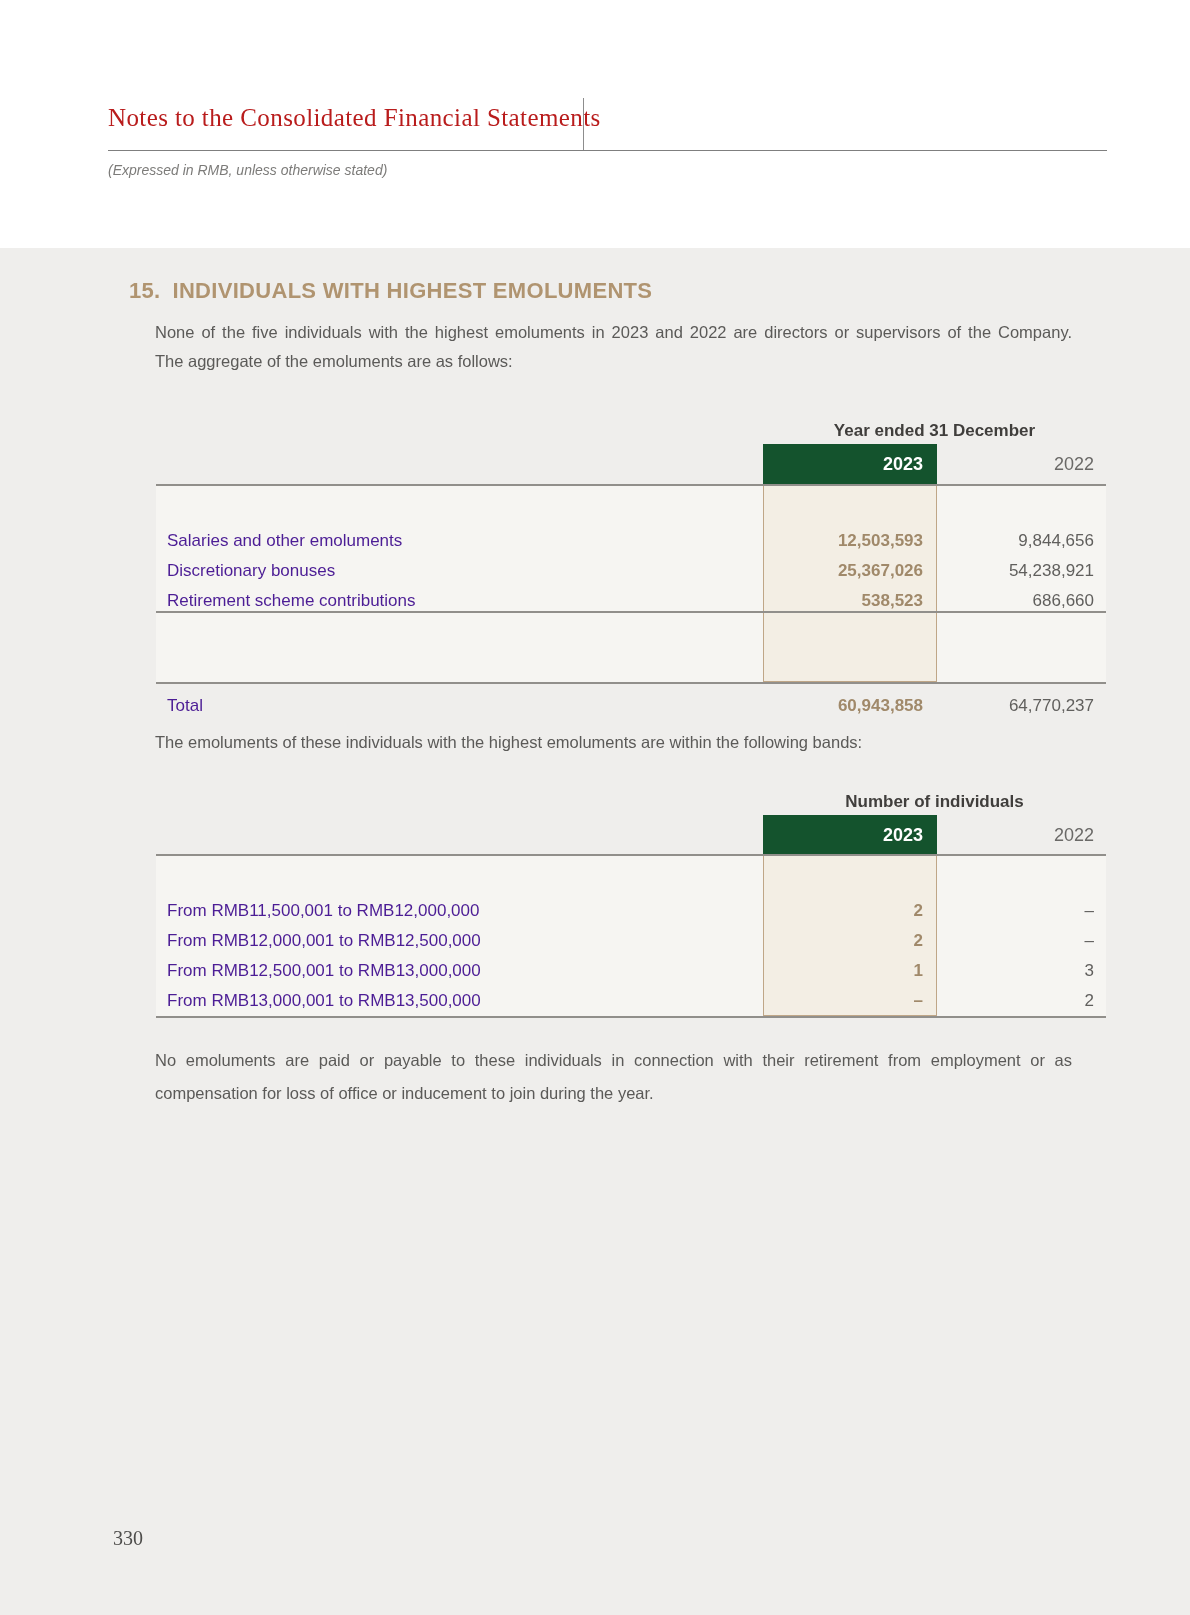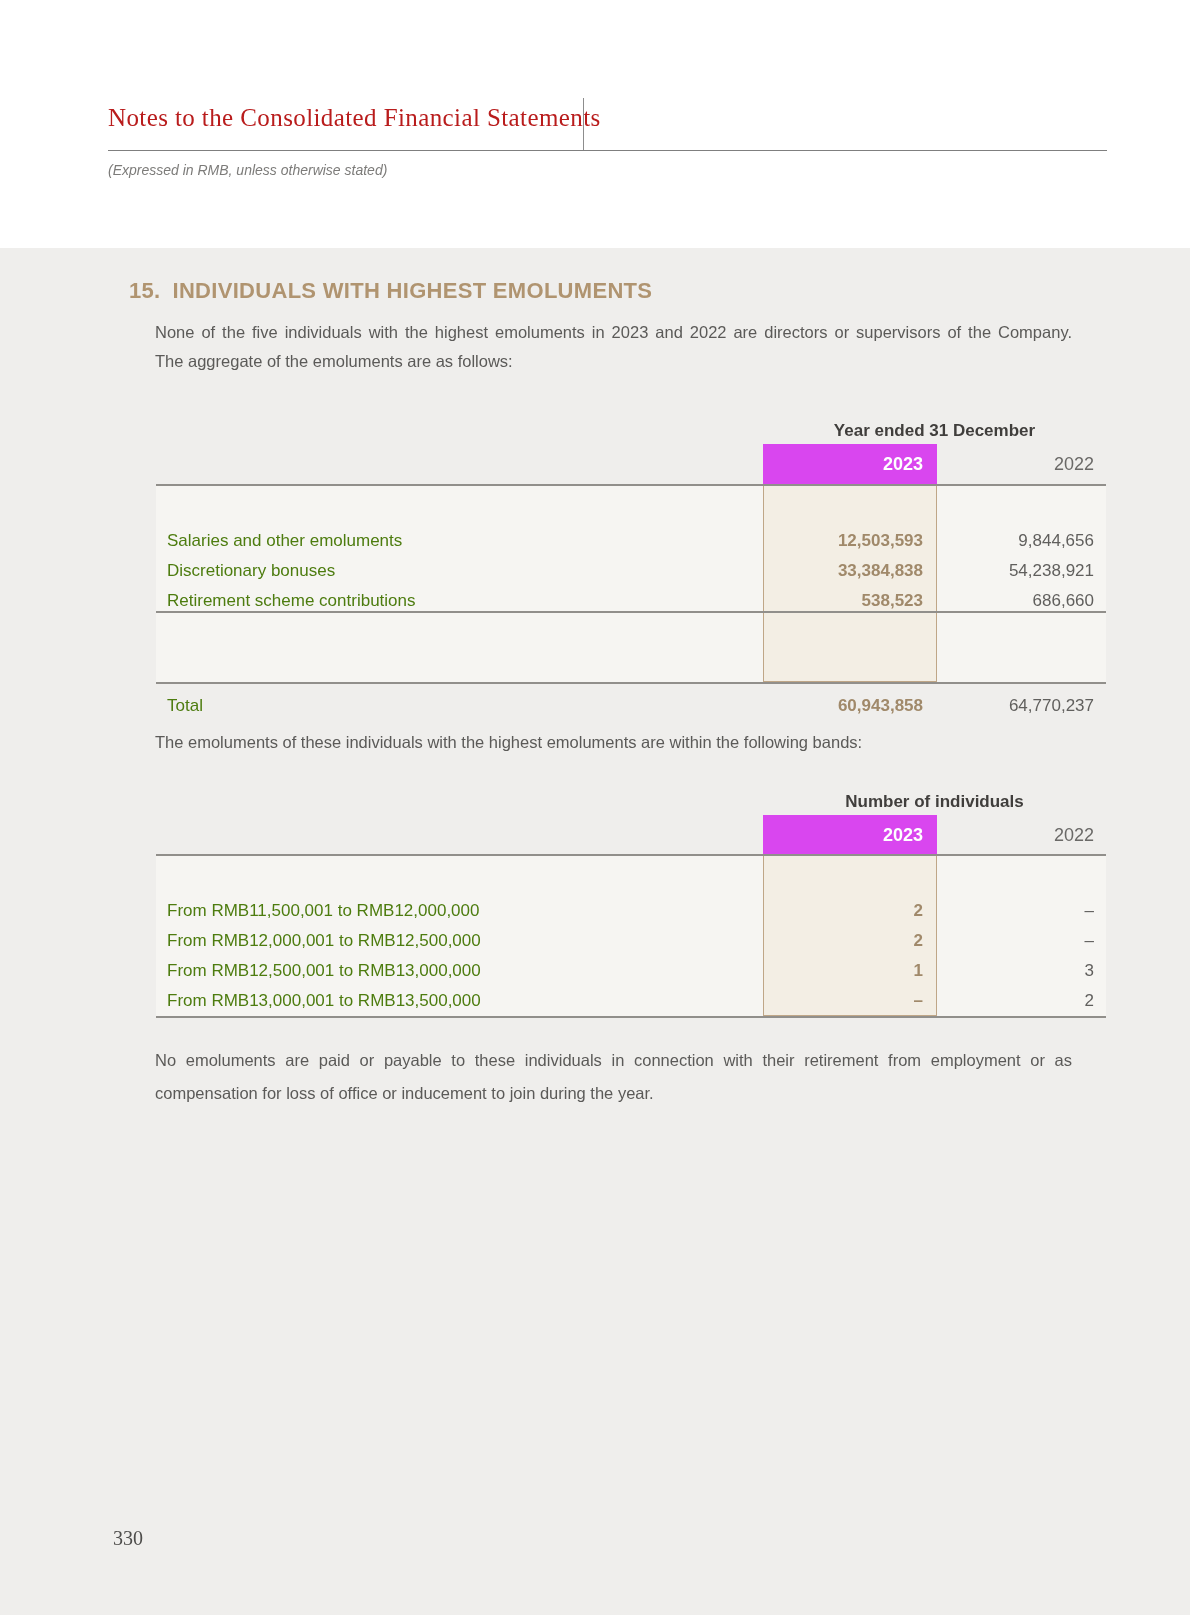--- a/index.html
+++ b/index.html
@@ -34,37 +34,37 @@
   .closing-l1 { top:1050px; text-align:justify; text-align-last:justify; }
   .closing-l2 { top:1083px; }
 
   
   .t-caption {
     position:absolute; left:763px; width:343px; text-align:center;
     font-weight:bold; font-size:17px; color:#403e3c; white-space:nowrap;
   }
   .tan-head {
     position:absolute; left:763px; width:174px; height:40px; box-sizing:border-box;
-    background:#d946ef; color:#ffffff; font-weight:bold; font-size:18px;
+    background:#14532d; color:#ffffff; font-weight:bold; font-size:18px;
     line-height:40px; text-align:right; padding-right:14px;
   }
   .head-2022 {
     position:absolute; left:937px; width:157px; height:40px; line-height:40px;
     text-align:right; font-size:18px; color:#6a6967;
   }
   .t-body { position:absolute; left:156px; width:950px; background:#f6f5f2; }
   .tan-col {
     position:absolute; left:763px; width:174px; box-sizing:border-box;
     background:#f3eee4; border-left:1px solid #bfa687; border-right:1px solid #bfa687;
     border-bottom:1px solid #bfa687;
   }
   .rule { position:absolute; left:156px; width:950px; height:1.5px; background:#918f8b; }
 
   .trow { position:absolute; left:156px; width:950px; height:24px; line-height:24px; font-size:17px; }
-  .trow .lbl { position:absolute; left:11px; color:#4d7c0f; white-space:nowrap; }
+  .trow .lbl { position:absolute; left:11px; color:#4c1d95; white-space:nowrap; }
   .trow .v23 { position:absolute; left:607px; width:160px; text-align:right; color:#a0896a; font-weight:bold; }
   .trow .v22 { position:absolute; right:12px; width:250px; text-align:right; color:#605f5d; }
 
   
   .t1-caption { top:421px; }
   .t1-head    { top:444px; }
   .t1-body    { top:485px; height:197px; }
   .t1-col     { top:485px; height:197px; }
   .t1-rule-top    { top:484px; }
   .t1-rule-mid    { top:611px; }
@@ -112,21 +112,21 @@
   <div class="tan-col t1-col"></div>
   <div class="rule t1-rule-top"></div>
 
   <div class="trow t1-r1">
     <span class="lbl">Salaries and other emoluments</span>
     <span class="v23">12,503,593</span>
     <span class="v22">9,844,656</span>
   </div>
   <div class="trow t1-r2">
     <span class="lbl">Discretionary bonuses</span>
-    <span class="v23">33,384,838</span>
+    <span class="v23">25,367,026</span>
     <span class="v22">54,238,921</span>
   </div>
   <div class="trow t1-r3">
     <span class="lbl">Retirement scheme contributions</span>
     <span class="v23">538,523</span>
     <span class="v22">686,660</span>
   </div>
   <div class="rule t1-rule-mid"></div>
   <div class="trow t1-total">
     <span class="lbl">Total</span>

